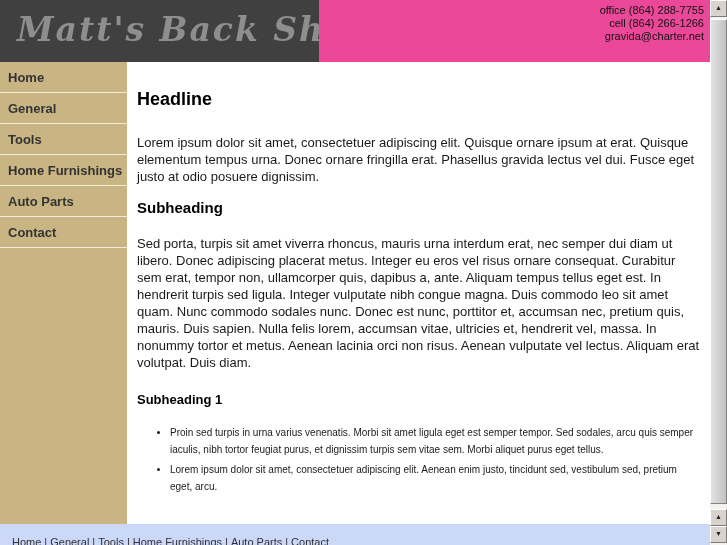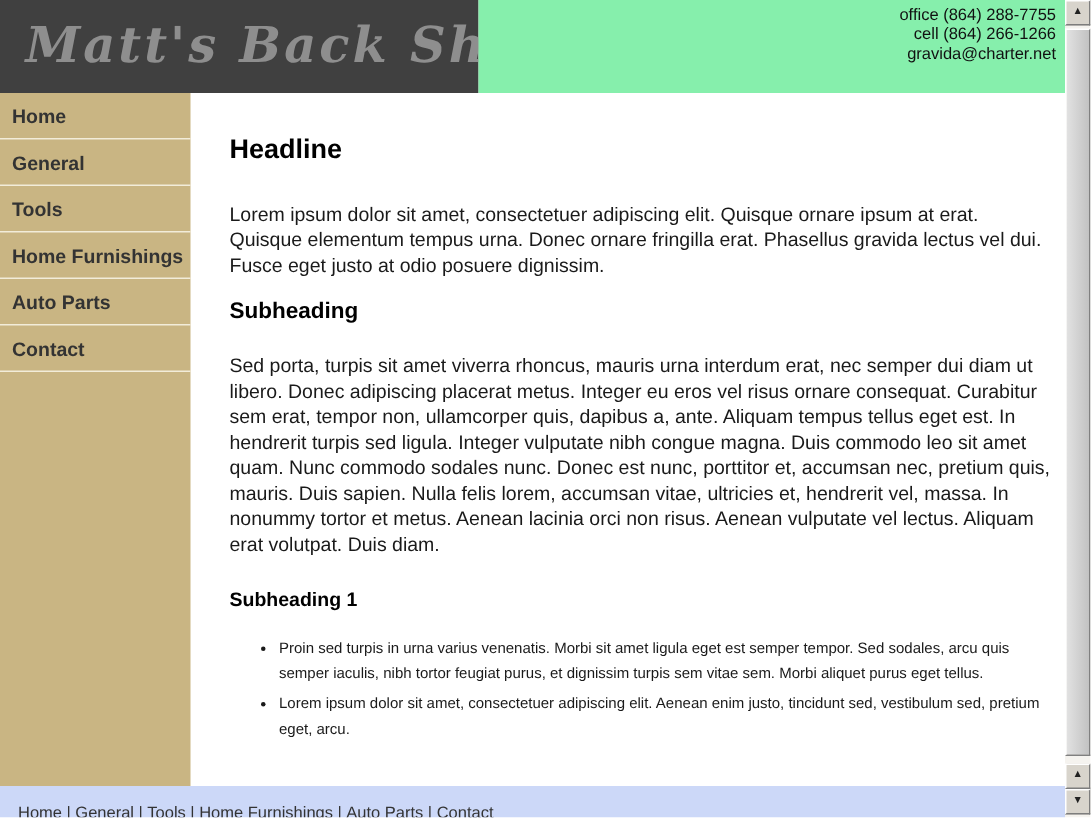--- a/index.html
+++ b/index.html
@@ -31,21 +31,21 @@
   .logo-text {
     font-family: "DejaVu Serif", serif;
     font-style: italic; font-weight: bold;
     font-size: 33px; line-height: 38px;
     letter-spacing: 2px;
     color: #8e8e8e;
     white-space: nowrap;
   }
   .contact-box {
     flex: 1;
-    background: #86efac;
+    background: #ec4899;
     text-align: right;
     padding: 4px 6px 0 0;
     font-size: 11px; line-height: 13px;
     color: #111;
   }
   .contact-line { display: block; }
   
   .main { display: flex; flex: 1; min-height: 0; }
   .sidebar {
     width: 127px; flex: none;
@@ -58,21 +58,20 @@
     color: #333;
     border-bottom: 1px solid #f2ecd9;
     cursor: pointer;
   }
   .content {
     flex: 1;
     background: #fff;
     padding: 0 10px 0 10px;
     overflow: hidden;
     color: #1a1a1a;
-    margin-left: 16px;
   }
   .content h1 {
     font-size: 18px; line-height: 21px;
     margin: 27px 0 24px 0;
     color: #000;
   }
   .content h2 {
     font-size: 15px; line-height: 18px;
     margin: 0 0 18px 0;
     color: #000;

